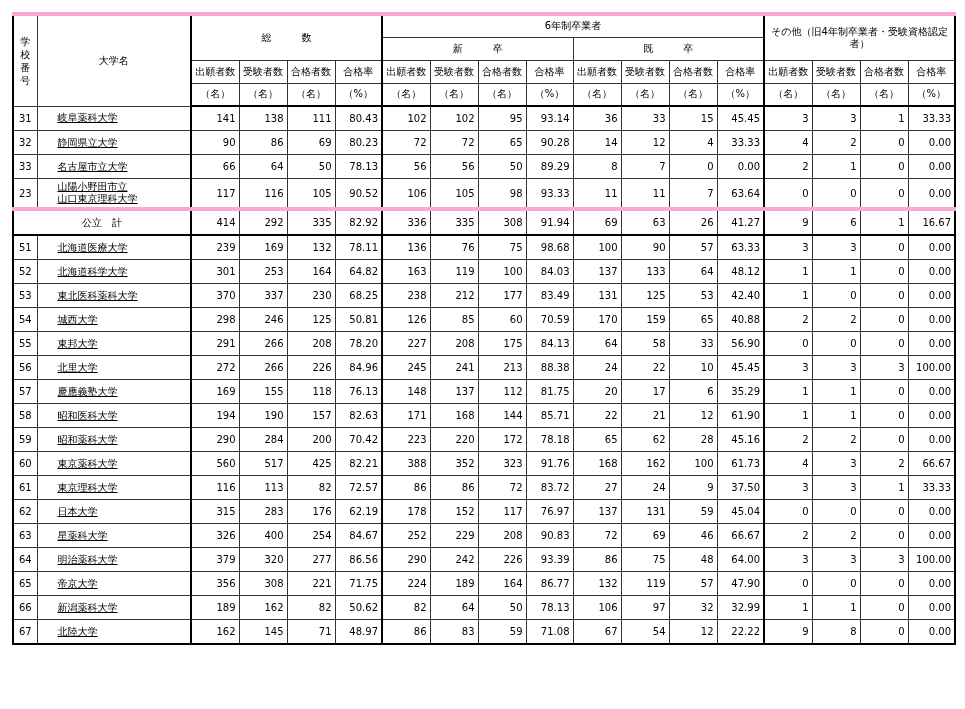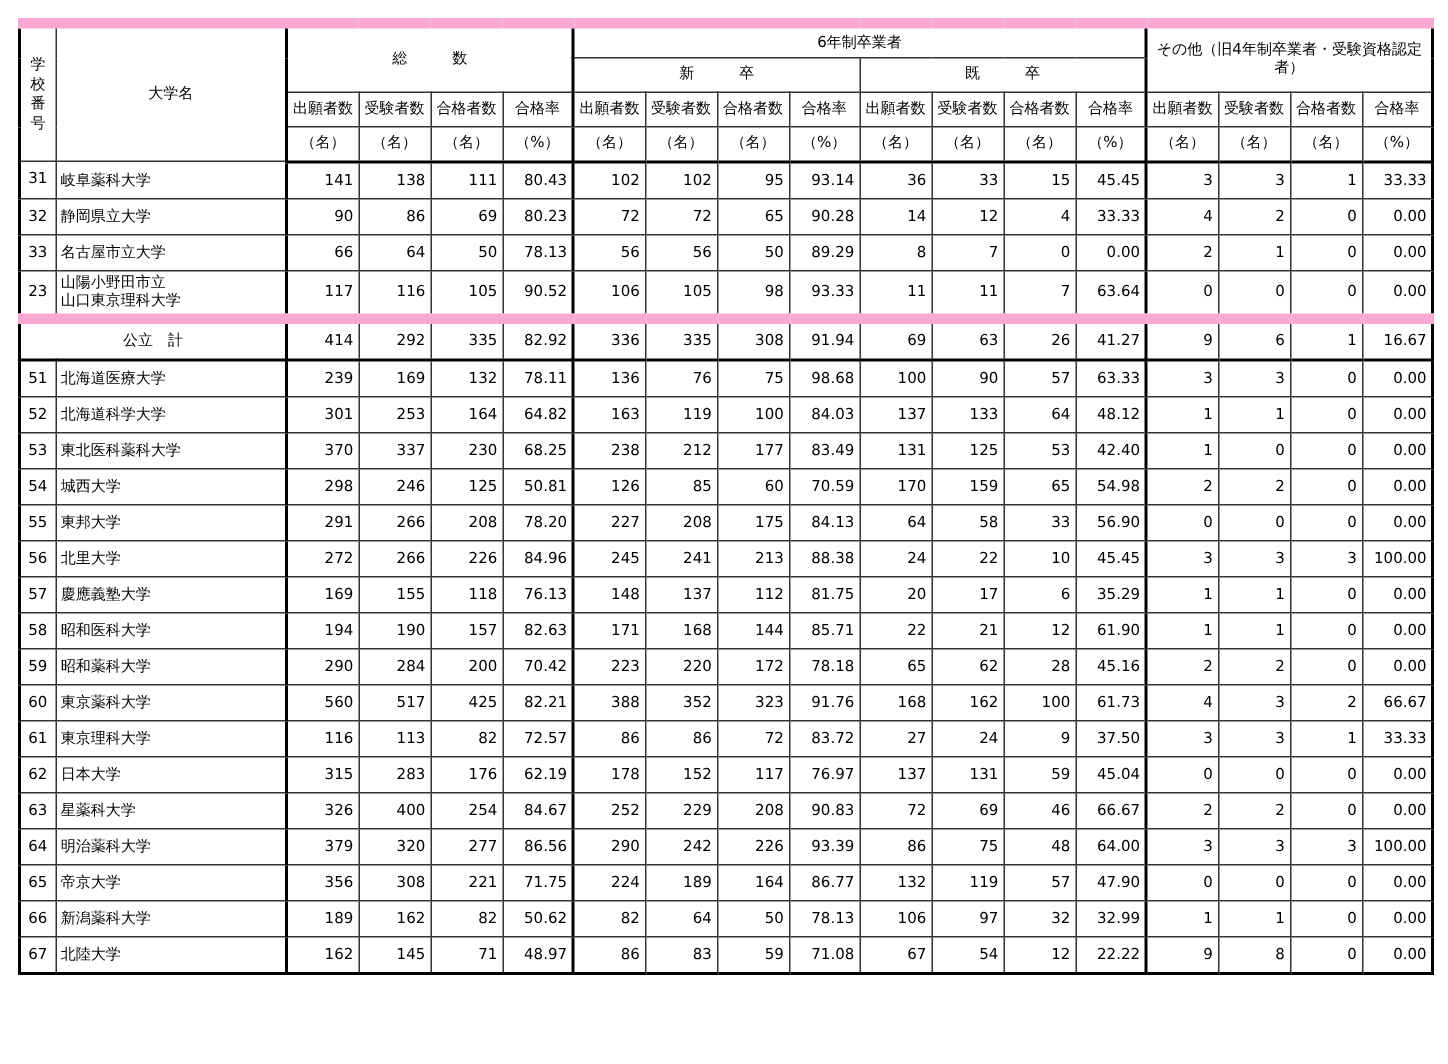--- a/index.html
+++ b/index.html
@@ -10,28 +10,28 @@
   td, th { border: 1px solid #333; padding: 0 2px; overflow: hidden; white-space: nowrap;
            font-weight: normal; }
   th { text-align: center; font-size: 10px; line-height: 12px; }
   .h1 { height: 23px; }
   .h2 { height: 23px; }
   .h3 { height: 23px; }
   .h4 { height: 23px; }
   .vt { line-height: 13px; white-space: normal; }
   .num { text-align: right; padding-right: 3px; }
   .no { text-align: center; }
-  .name { text-align: left; padding-left: 3px; }
+  .name { text-align: left; padding-left: 20px; text-decoration: underline; }
   tr.row td { height: 23px; }
   tr.row.tall td { height: 28px; }
   .name2 { line-height: 12px; white-space: normal; }
   
   .bl { border-left: 2px solid #000; }
   .br { border-right: 2px solid #000; }
-  .bt { border-top: 7px solid #f9a8d4; }
+  .bt { border-top: 4px solid #f9a8d4; }
   .bb { border-bottom: 2px solid #000; }
   .wrap { white-space: normal; line-height: 12px; }
   .subtotal td { height: 23px; text-align: right; }
 </style>
 </head>
 <body>
 
 <table>
   <colgroup>
     <col style="width:24px">
@@ -271,21 +271,21 @@
         <td class="num">246</td>
         <td class="num">125</td>
         <td class="num br">50.81</td>
         <td class="num">126</td>
         <td class="num">85</td>
         <td class="num">60</td>
         <td class="num">70.59</td>
         <td class="num">170</td>
         <td class="num">159</td>
         <td class="num">65</td>
-        <td class="num br">54.98</td>
+        <td class="num br">40.88</td>
         <td class="num">2</td>
         <td class="num">2</td>
         <td class="num">0</td>
         <td class="num br">0.00</td>
       </tr>
       <tr class="row">
         <td class="no bl">55</td>
         <td class="name br">東邦大学</td>
         <td class="num">291</td>
         <td class="num">266</td>

